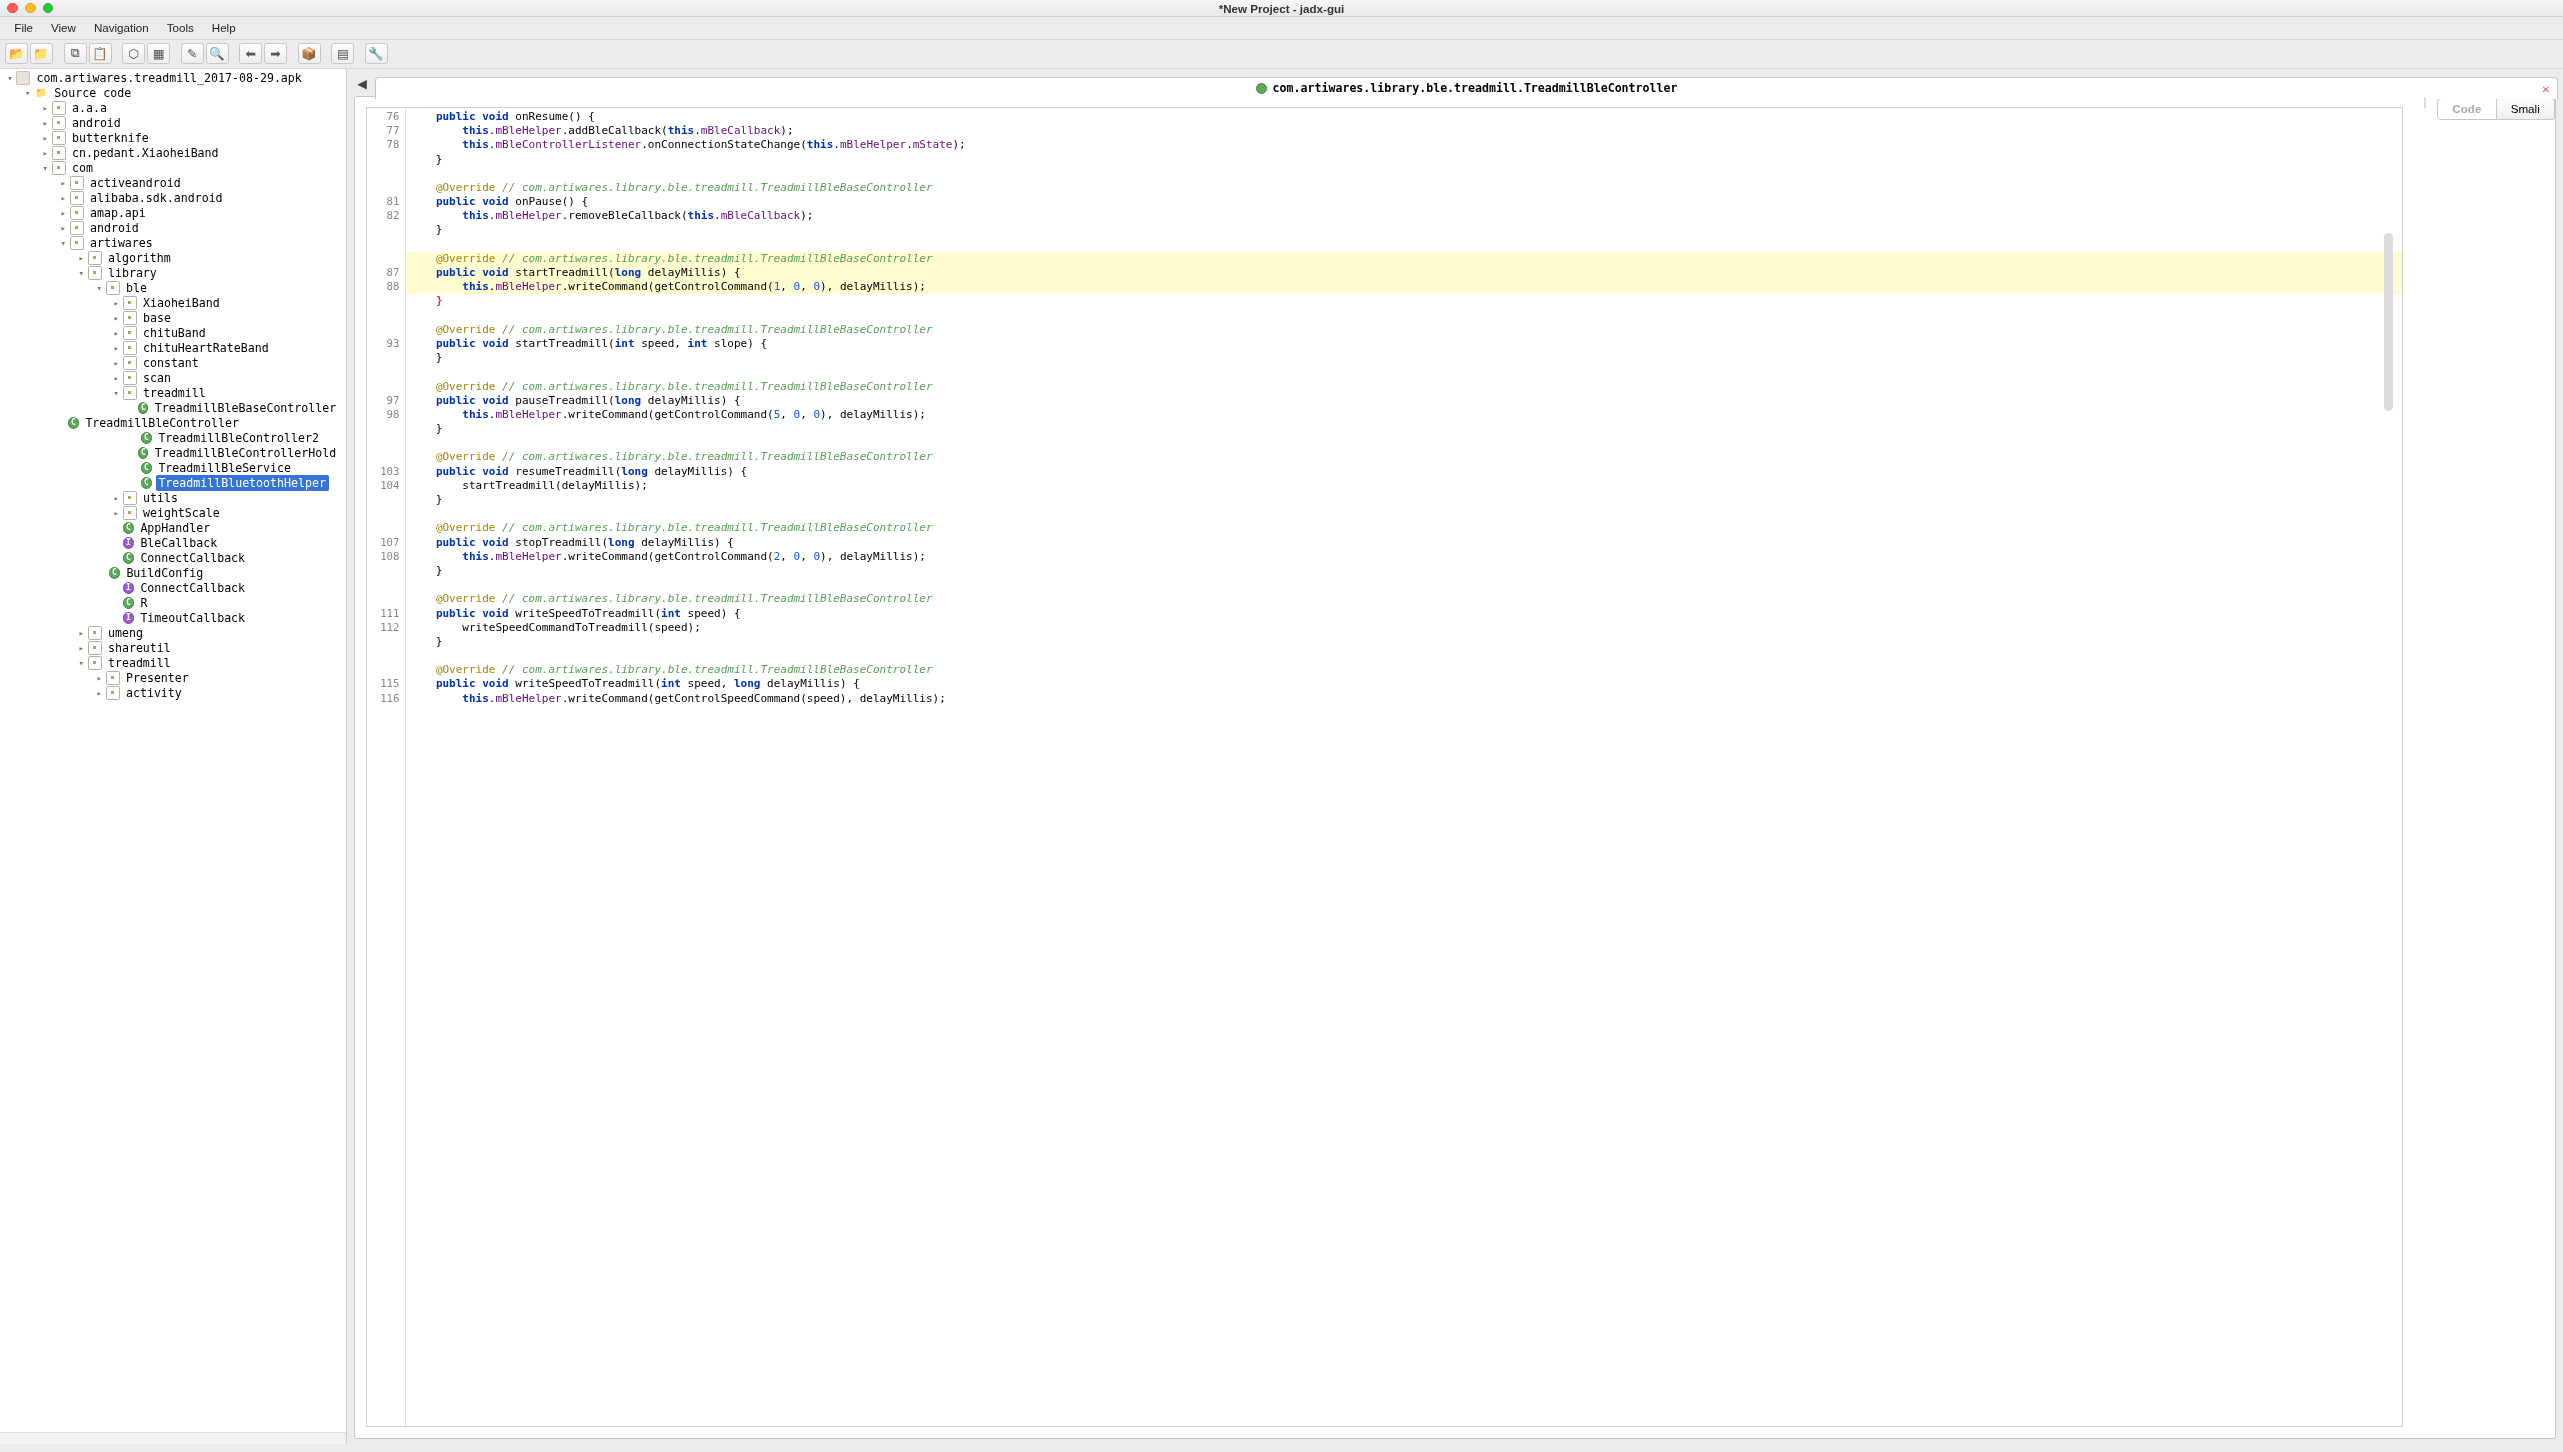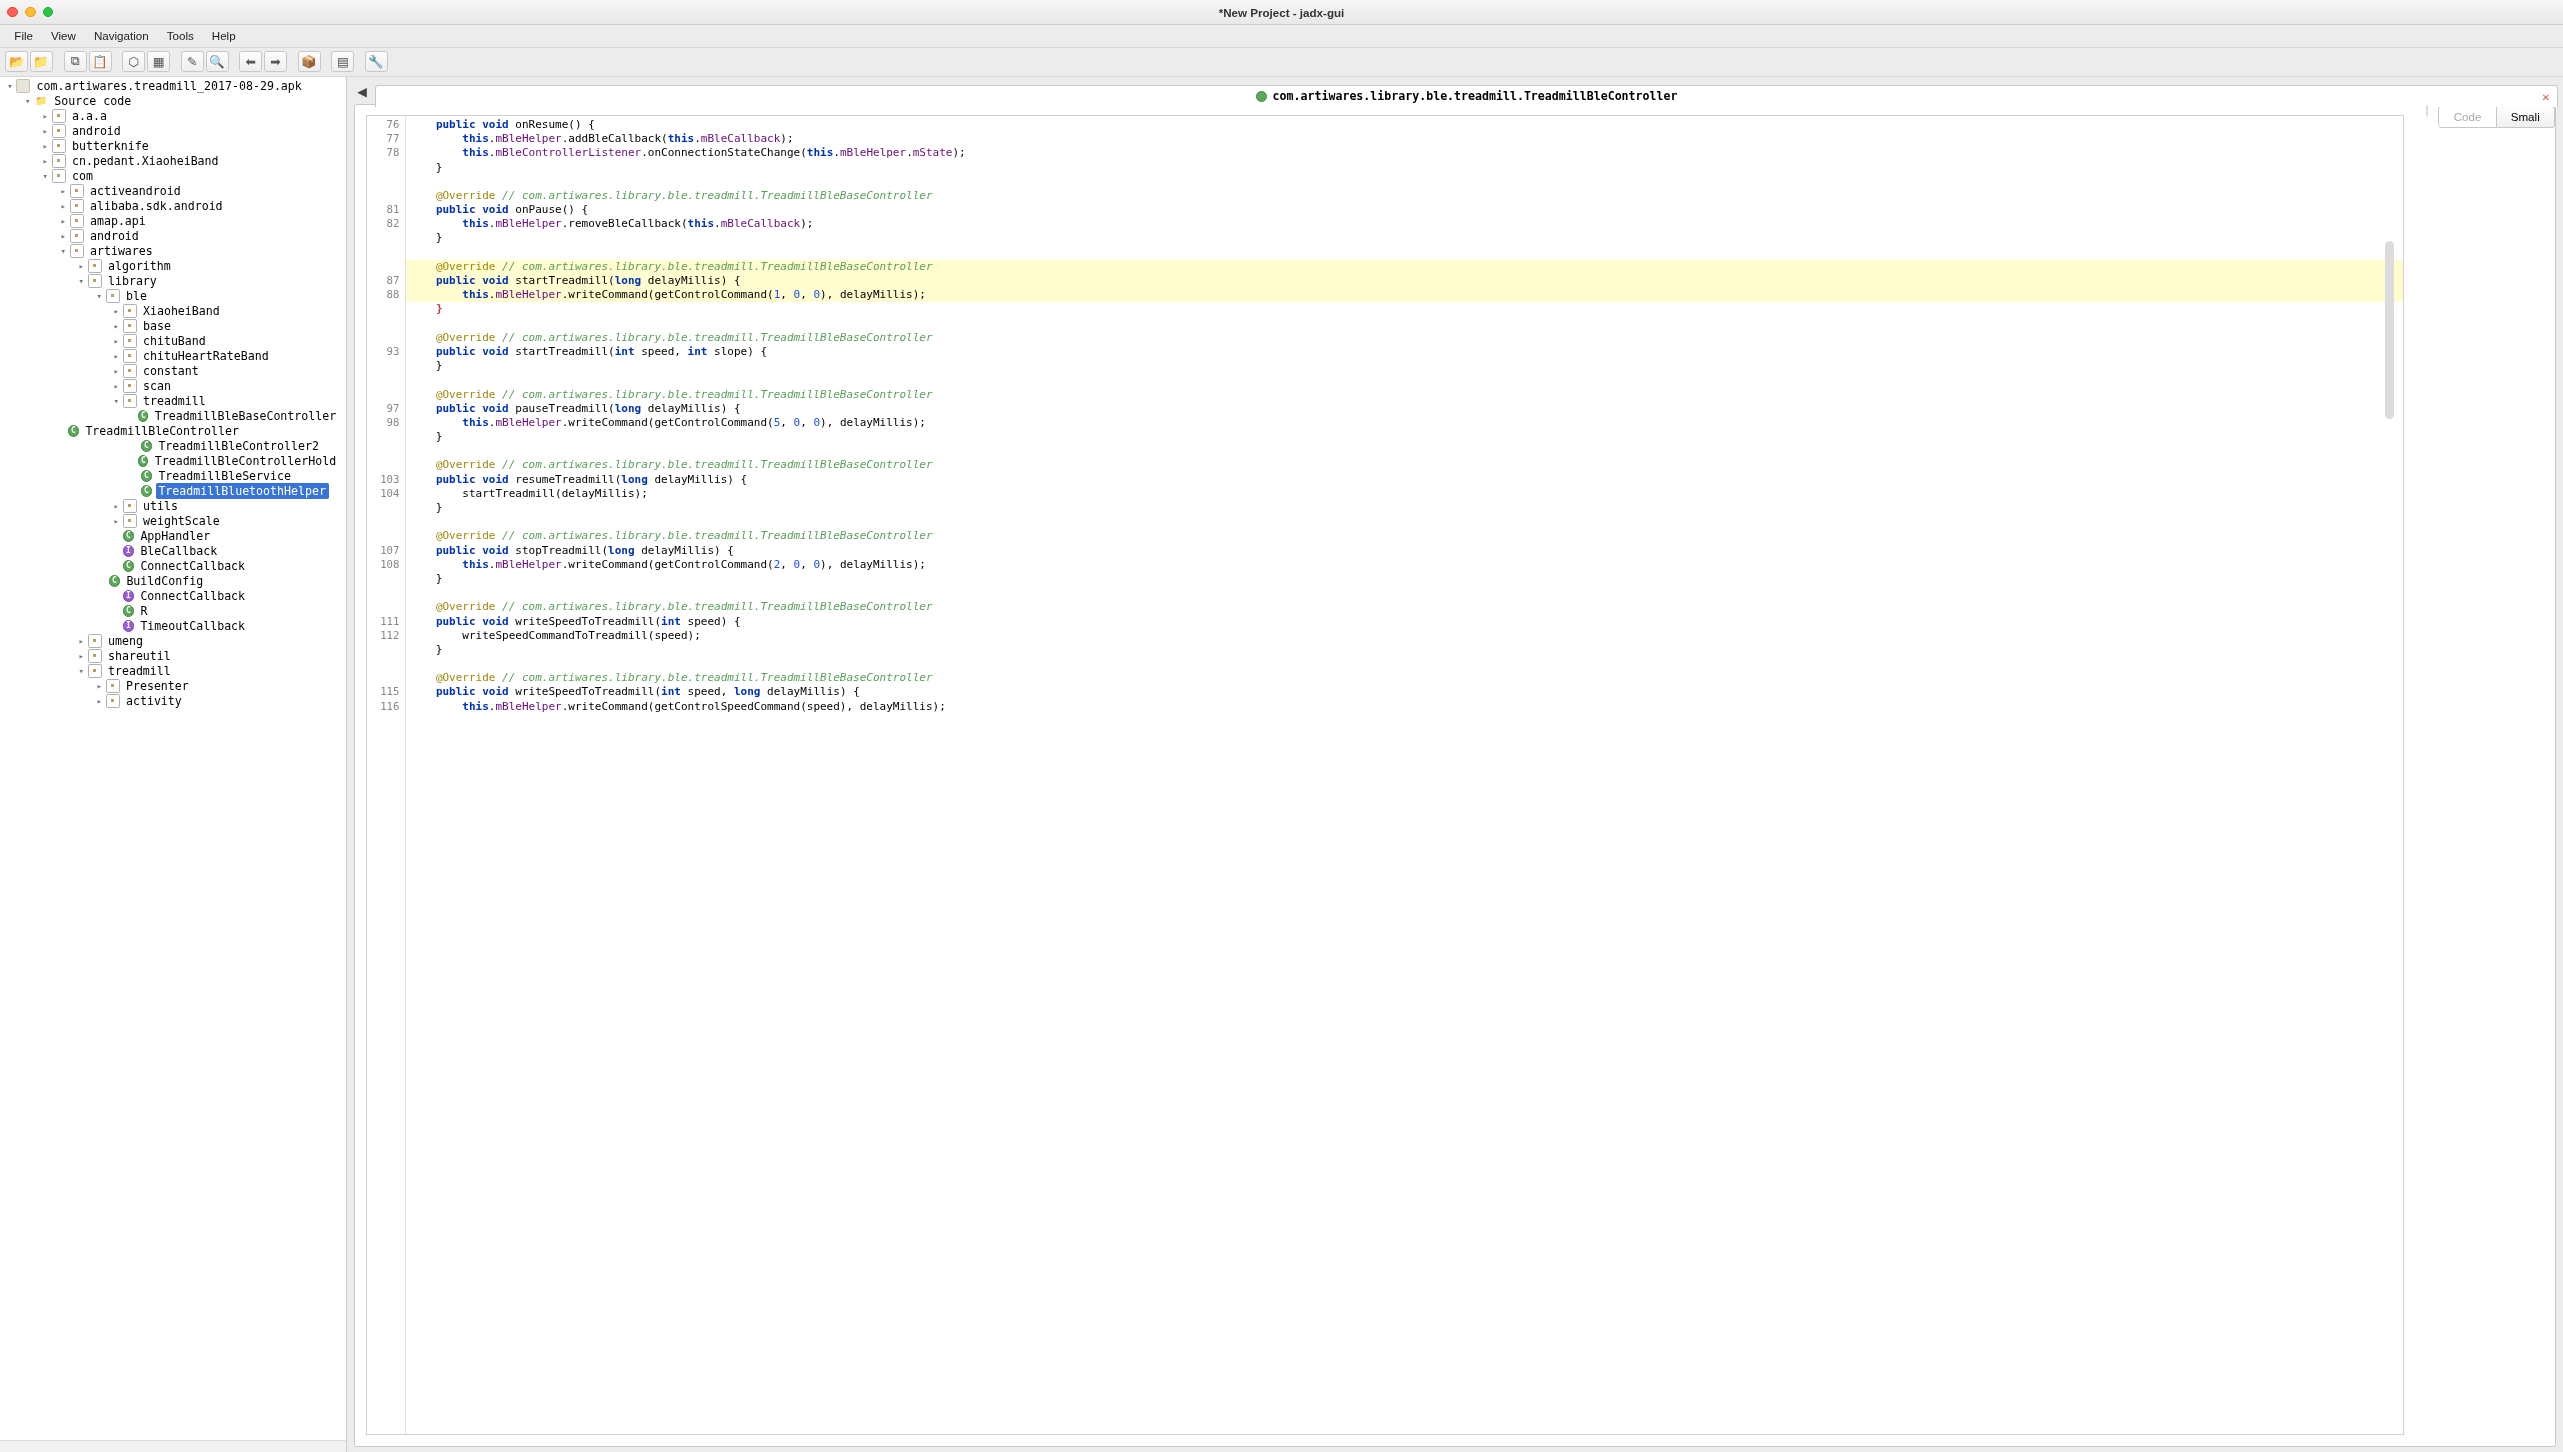--- a/index.html
+++ b/index.html
@@ -1,19 +1,19 @@
 <!DOCTYPE html>
 <html style="font-size:14.2px"><head>
 <meta charset="utf-8">
 <style>
 * { margin: 0; padding: 0; box-sizing: border-box; }
 body { font-family: -apple-system, BlinkMacSystemFont, "Helvetica Neue", sans-serif; font-size: 11.6px; background: #ececec; overflow: hidden; }
 
 
-.titlebar { height: 25px; background: linear-gradient(#f6f6f6,#e8e8e8); display: flex; align-items: center; padding: 0 7.1px; border-bottom: 0.9px solid #d0d0d0; position: relative; }
+.titlebar { height: 17px; background: linear-gradient(#f6f6f6,#e8e8e8); display: flex; align-items: center; padding: 0 7.1px; border-bottom: 0.9px solid #d0d0d0; position: relative; }
 .traffic { display: flex; gap: 7.1px; }
 .traffic span { width: 10.7px; height: 10.7px; border-radius: 50%; display: inline-block; }
 .tl-close { background: #ff5f57; border: 0.9px solid #e24640; }
 .tl-min { background: #ffbd2e; border: 0.9px solid #dfa023; }
 .tl-max { background: #28c940; border: 0.9px solid #1dac2c; }
 .title { position: absolute; left: 50%; transform: translateX(-50%); font-weight: 600; font-size: 11.6px; color: #333; }
 
 
 .menubar { height: 23px; background: #ececec; display: flex; padding: 0 5.3px; border-bottom: 0.9px solid #d6d6d6; }
 .menubar span { padding: 3.6px 9px; font-size: 11.6px; color: #222; }
@@ -63,21 +63,21 @@
 .comg { color: #5a9e5a; font-style: italic; }
 .num { color: #1750eb; }
 .ann { color: #9e880d; }
 .fld { color: #660e7a; }
 .brk { color: #c04040; font-weight: bold; }
 .hscroll-code { height: 12.5px; margin: 0 10.7px 5.3px 10.7px; background: #f2f2f2; border: 0.9px solid #ddd; border-radius: 6.2px; position: relative; }
 .hscroll-code .thumb { position: absolute; left: 1.8px; top: 1.8px; height: 7.1px; width: 66%; background: #c8c8c8; border-radius: 4.4px; }
 
 .bottom-tabs { height: 28.5px; display: flex; align-items: center; justify-content: center; gap: 0; padding-bottom: 3.6px; }
 .btab { height: 21.4px; padding: 0 14.2px; border: 0.9px solid #c8c8c8; display: flex; align-items: center; font-size: 11.6px; background: linear-gradient(#fdfdfd,#f0f0f0); }
-.btab:first-child { border-radius: 3.6px 0 0 3.6px; }
+.btab:first-child { border-radius: 3.6px 0 0 3.6px; font-weight: bold; }
 .btab:last-child { border-radius: 0 3.6px 3.6px 0; border-left: none; }
 .btab.active { background: #fff; color: #aaa; }
 .vscroll-stub { position: absolute; right: 9px; top: 125px; width: 9px; height: 178px; background: #dcdcdc; border-radius: 4.4px; }
 </style>
 </head>
 <body>
 
 <div class="titlebar">
   <div class="traffic">
     <span class="tl-close"></span>

